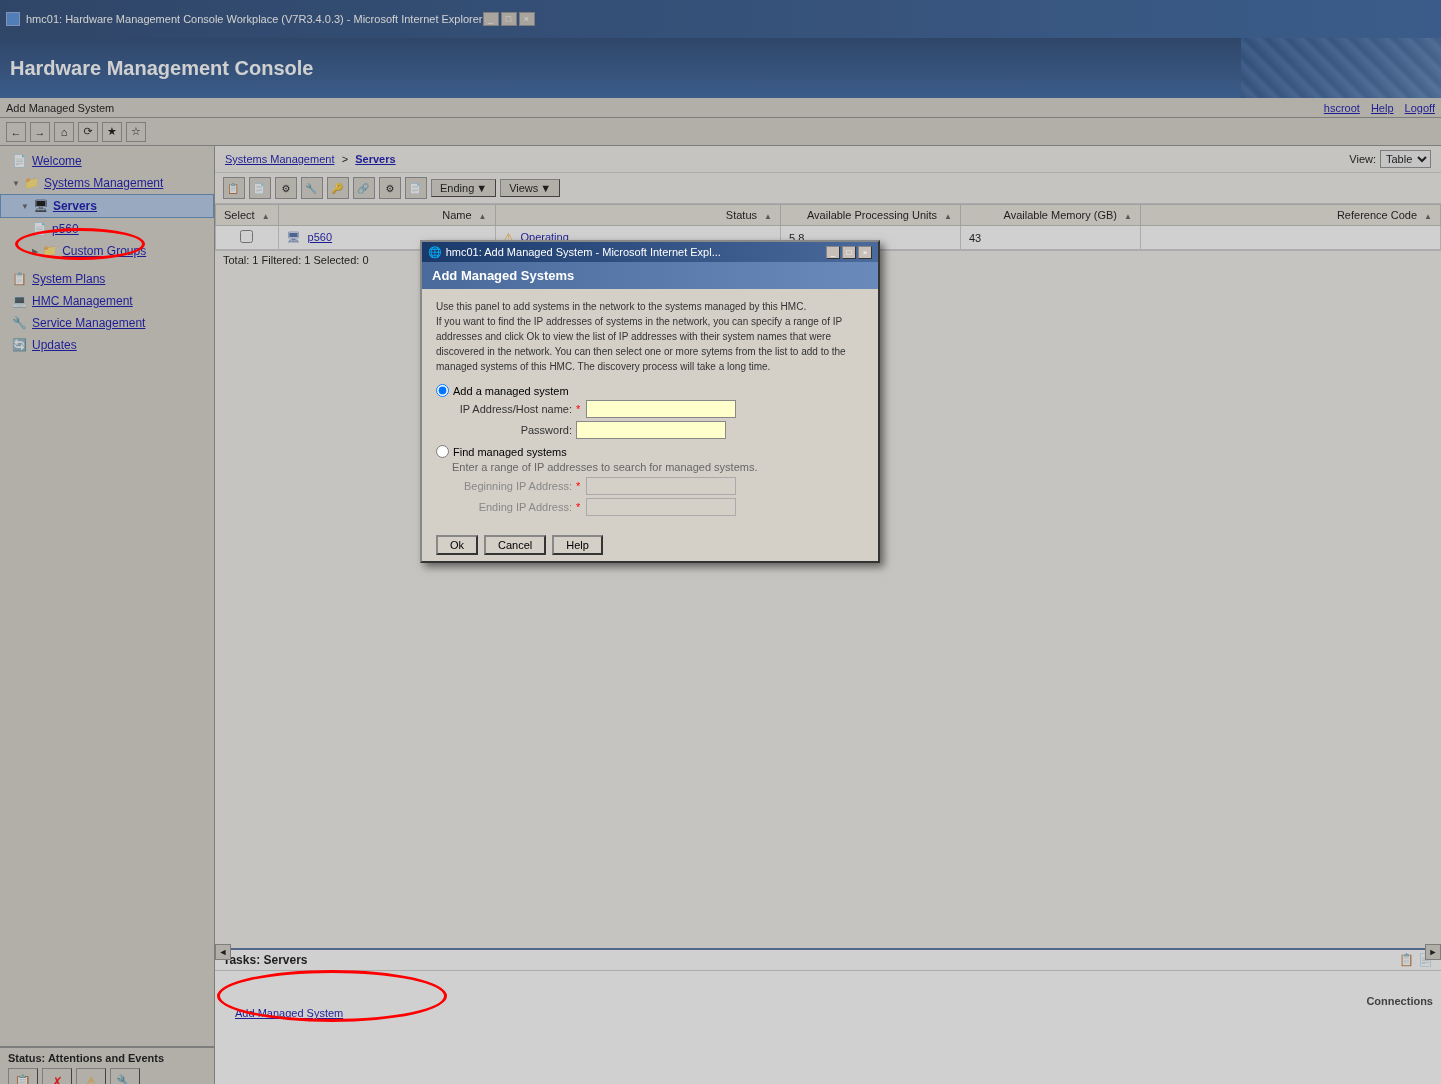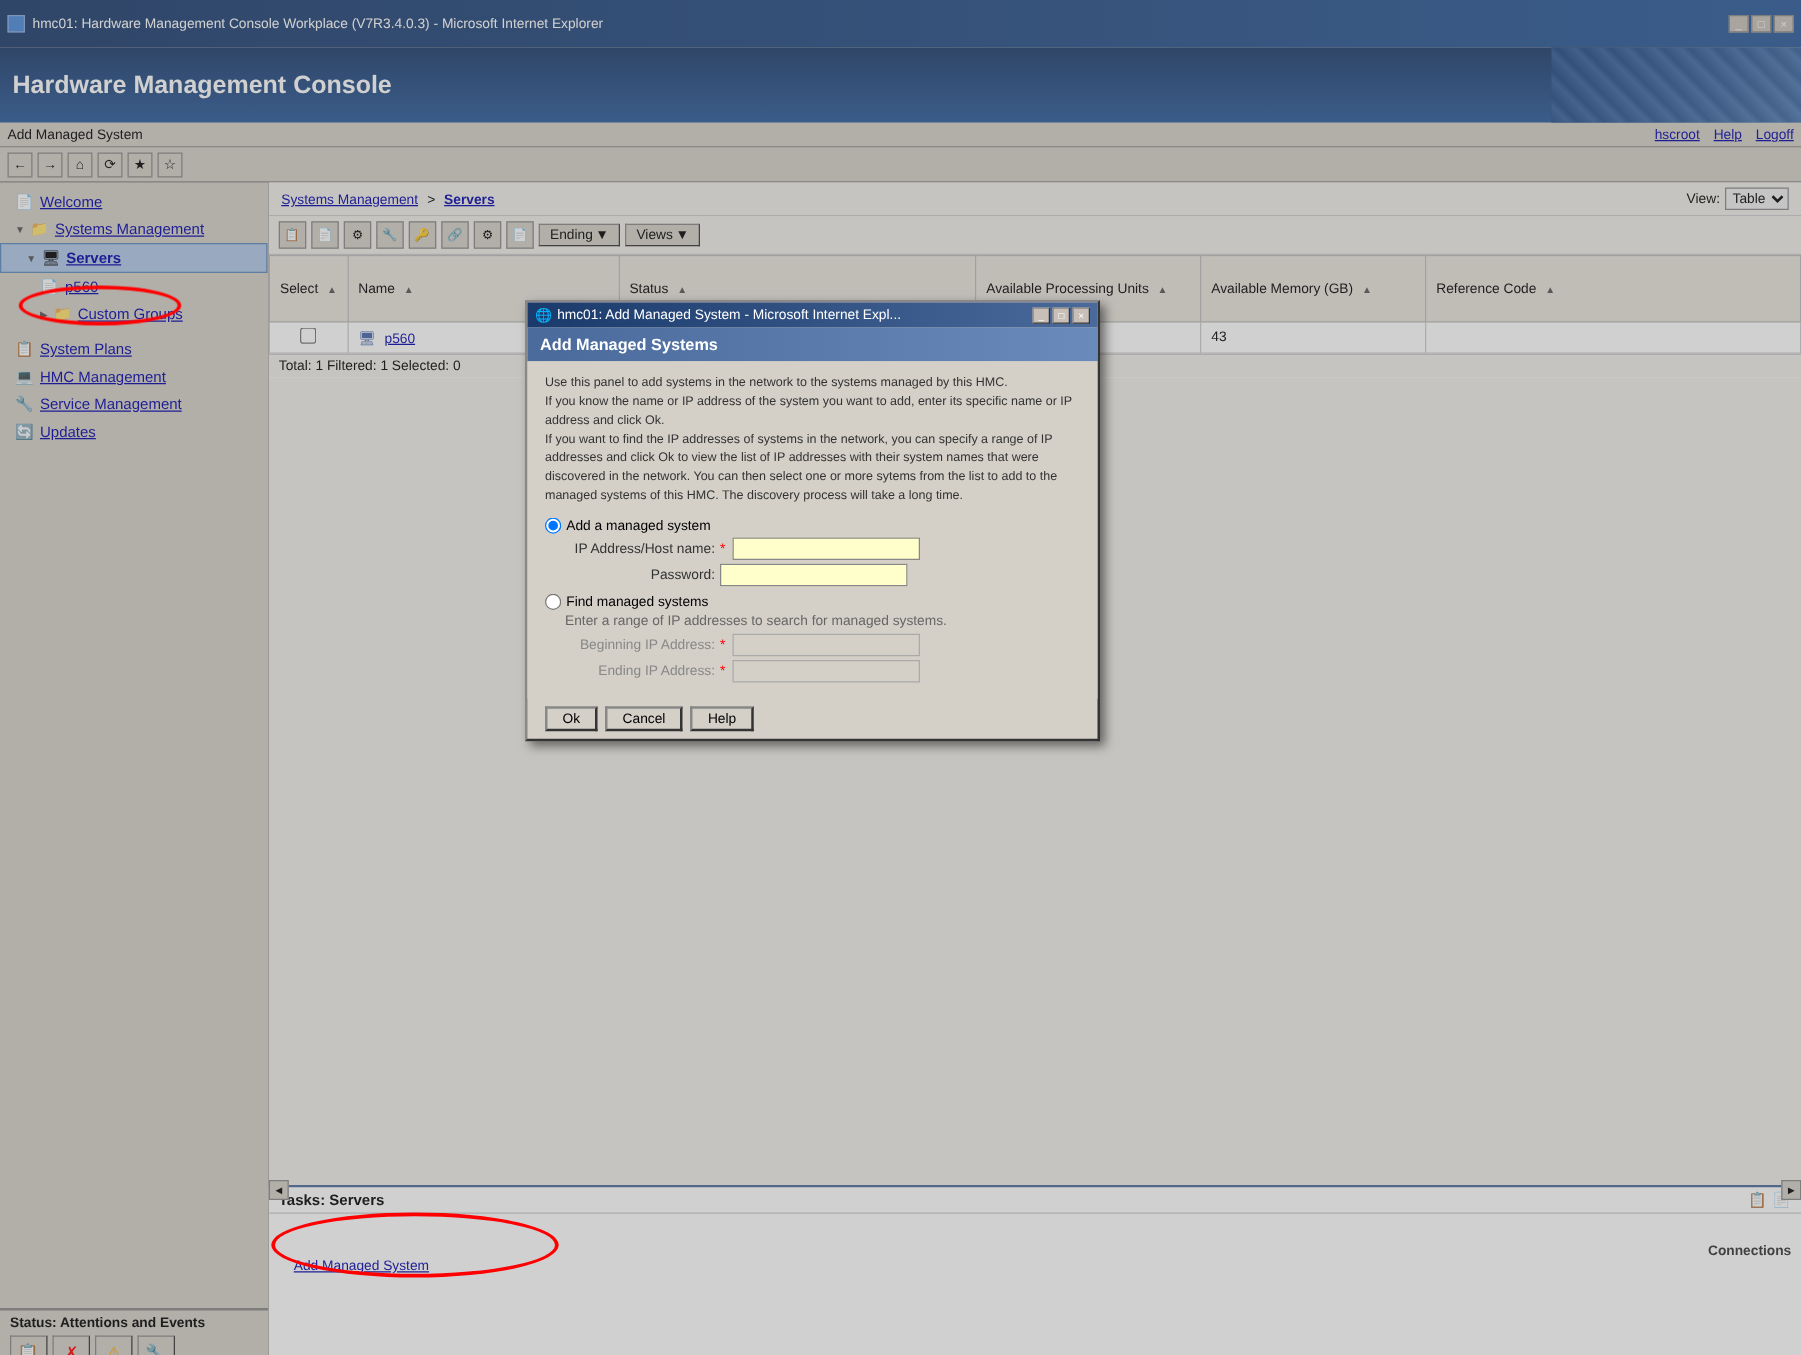--- a/index.html
+++ b/index.html
@@ -5,21 +5,20 @@
     * { margin: 0; padding: 0; box-sizing: border-box; }
     body { font-family: Arial, sans-serif; font-size: 12px; background: #d4d0c8; width: 1441px; height: 1084px; overflow: hidden; position: relative; }
 
     
     .title-bar {
       background: linear-gradient(to right, #1a3a6b, #2a5a9b);
       color: white;
       padding: 19px 6px;
       display: flex;
       align-items: center;
-      justify-content: space-between;
       height: 22px;
     }
     .title-bar-left { display: flex; align-items: center; gap: 6px; font-size: 11px; }
     .title-bar-icon { width: 14px; height: 14px; background: #4a8adb; border: 1px solid #88aadd; display: inline-block; }
     .title-bar-controls { display: flex; gap: 2px; }
     .title-bar-btn { width: 16px; height: 14px; background: #c8c0b8; border: 1px solid #888; display: flex; align-items: center; justify-content: center; font-size: 9px; cursor: pointer; }
 
     
     .app-header {
       background: linear-gradient(to bottom, #1a3a6b, #2a5a9b);
@@ -120,22 +119,22 @@
     
     .servers-table {
       width: 100%;
       border-collapse: collapse;
       font-size: 11px;
       background: white;
     }
     .servers-table th {
       background: #e8e4dc;
       border: 1px solid #bbb;
-      padding: 20px 8px;
-      text-align: left;
+      padding: 4px 8px;
+      text-align: right;
       font-weight: normal;
       cursor: pointer;
       white-space: nowrap;
     }
     .servers-table td {
       border: 1px solid #ccc;
       padding: 4px 8px;
       background: white;
     }
     .sort-arrow { font-size: 8px; color: #555; margin-left: 4px; }
@@ -481,21 +480,20 @@
     </div>
   </div>
 
   <div class="modal-header">
     <span>Add Managed Systems</span>
   </div>
 
   <div class="modal-body">
     <div class="modal-description">
       <p>Use this panel to add systems in the network to the systems managed by this HMC.</p>
-      <p>If you know the name or IP address of the system you want to add, enter its specific name or IP address and click Ok.</p>
       <p>If you want to find the IP addresses of systems in the network, you can specify a range of IP addresses and click Ok to view the list of IP addresses with their system names that were discovered in the network. You can then select one or more sytems from the list to add to the managed systems of this HMC. The discovery process will take a long time.</p>
     </div>
 
     <div class="modal-radio-option">
       <input type="radio" name="add-type" value="add" checked="" style="">
       <span>Add a managed system</span>
     </div>
 
     <div class="modal-field-row">
       <span class="modal-field-label">IP Address/Host name:</span>

